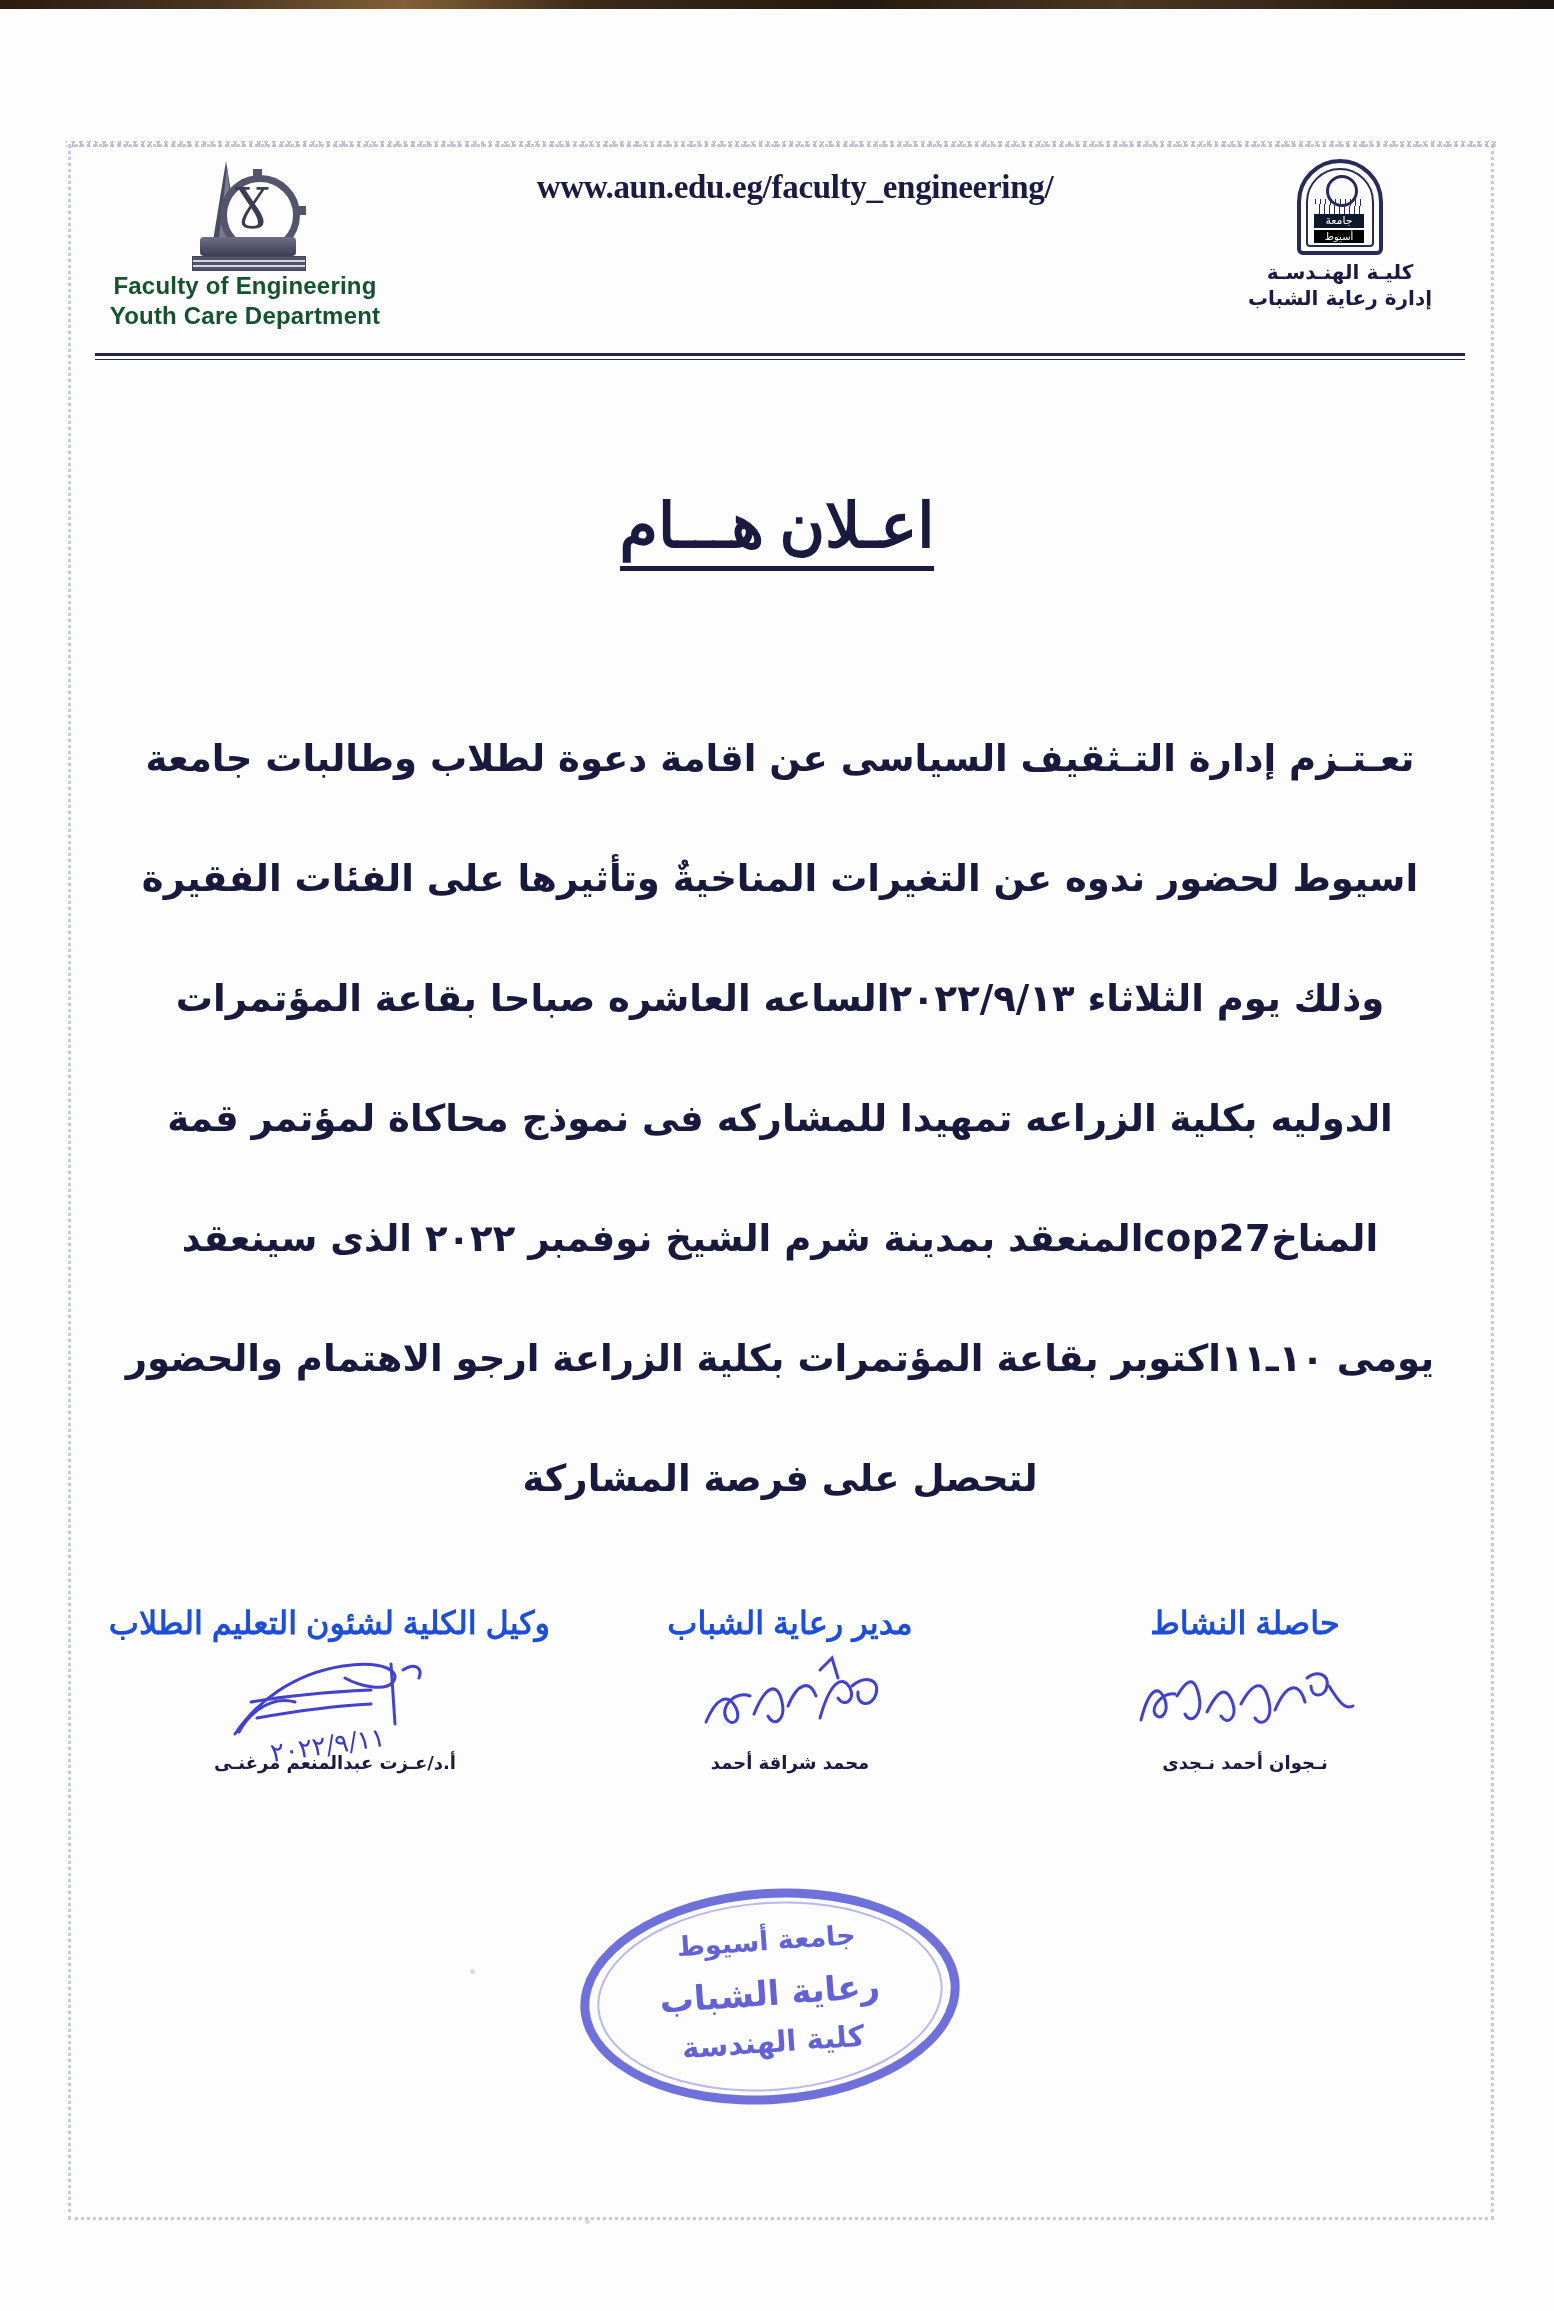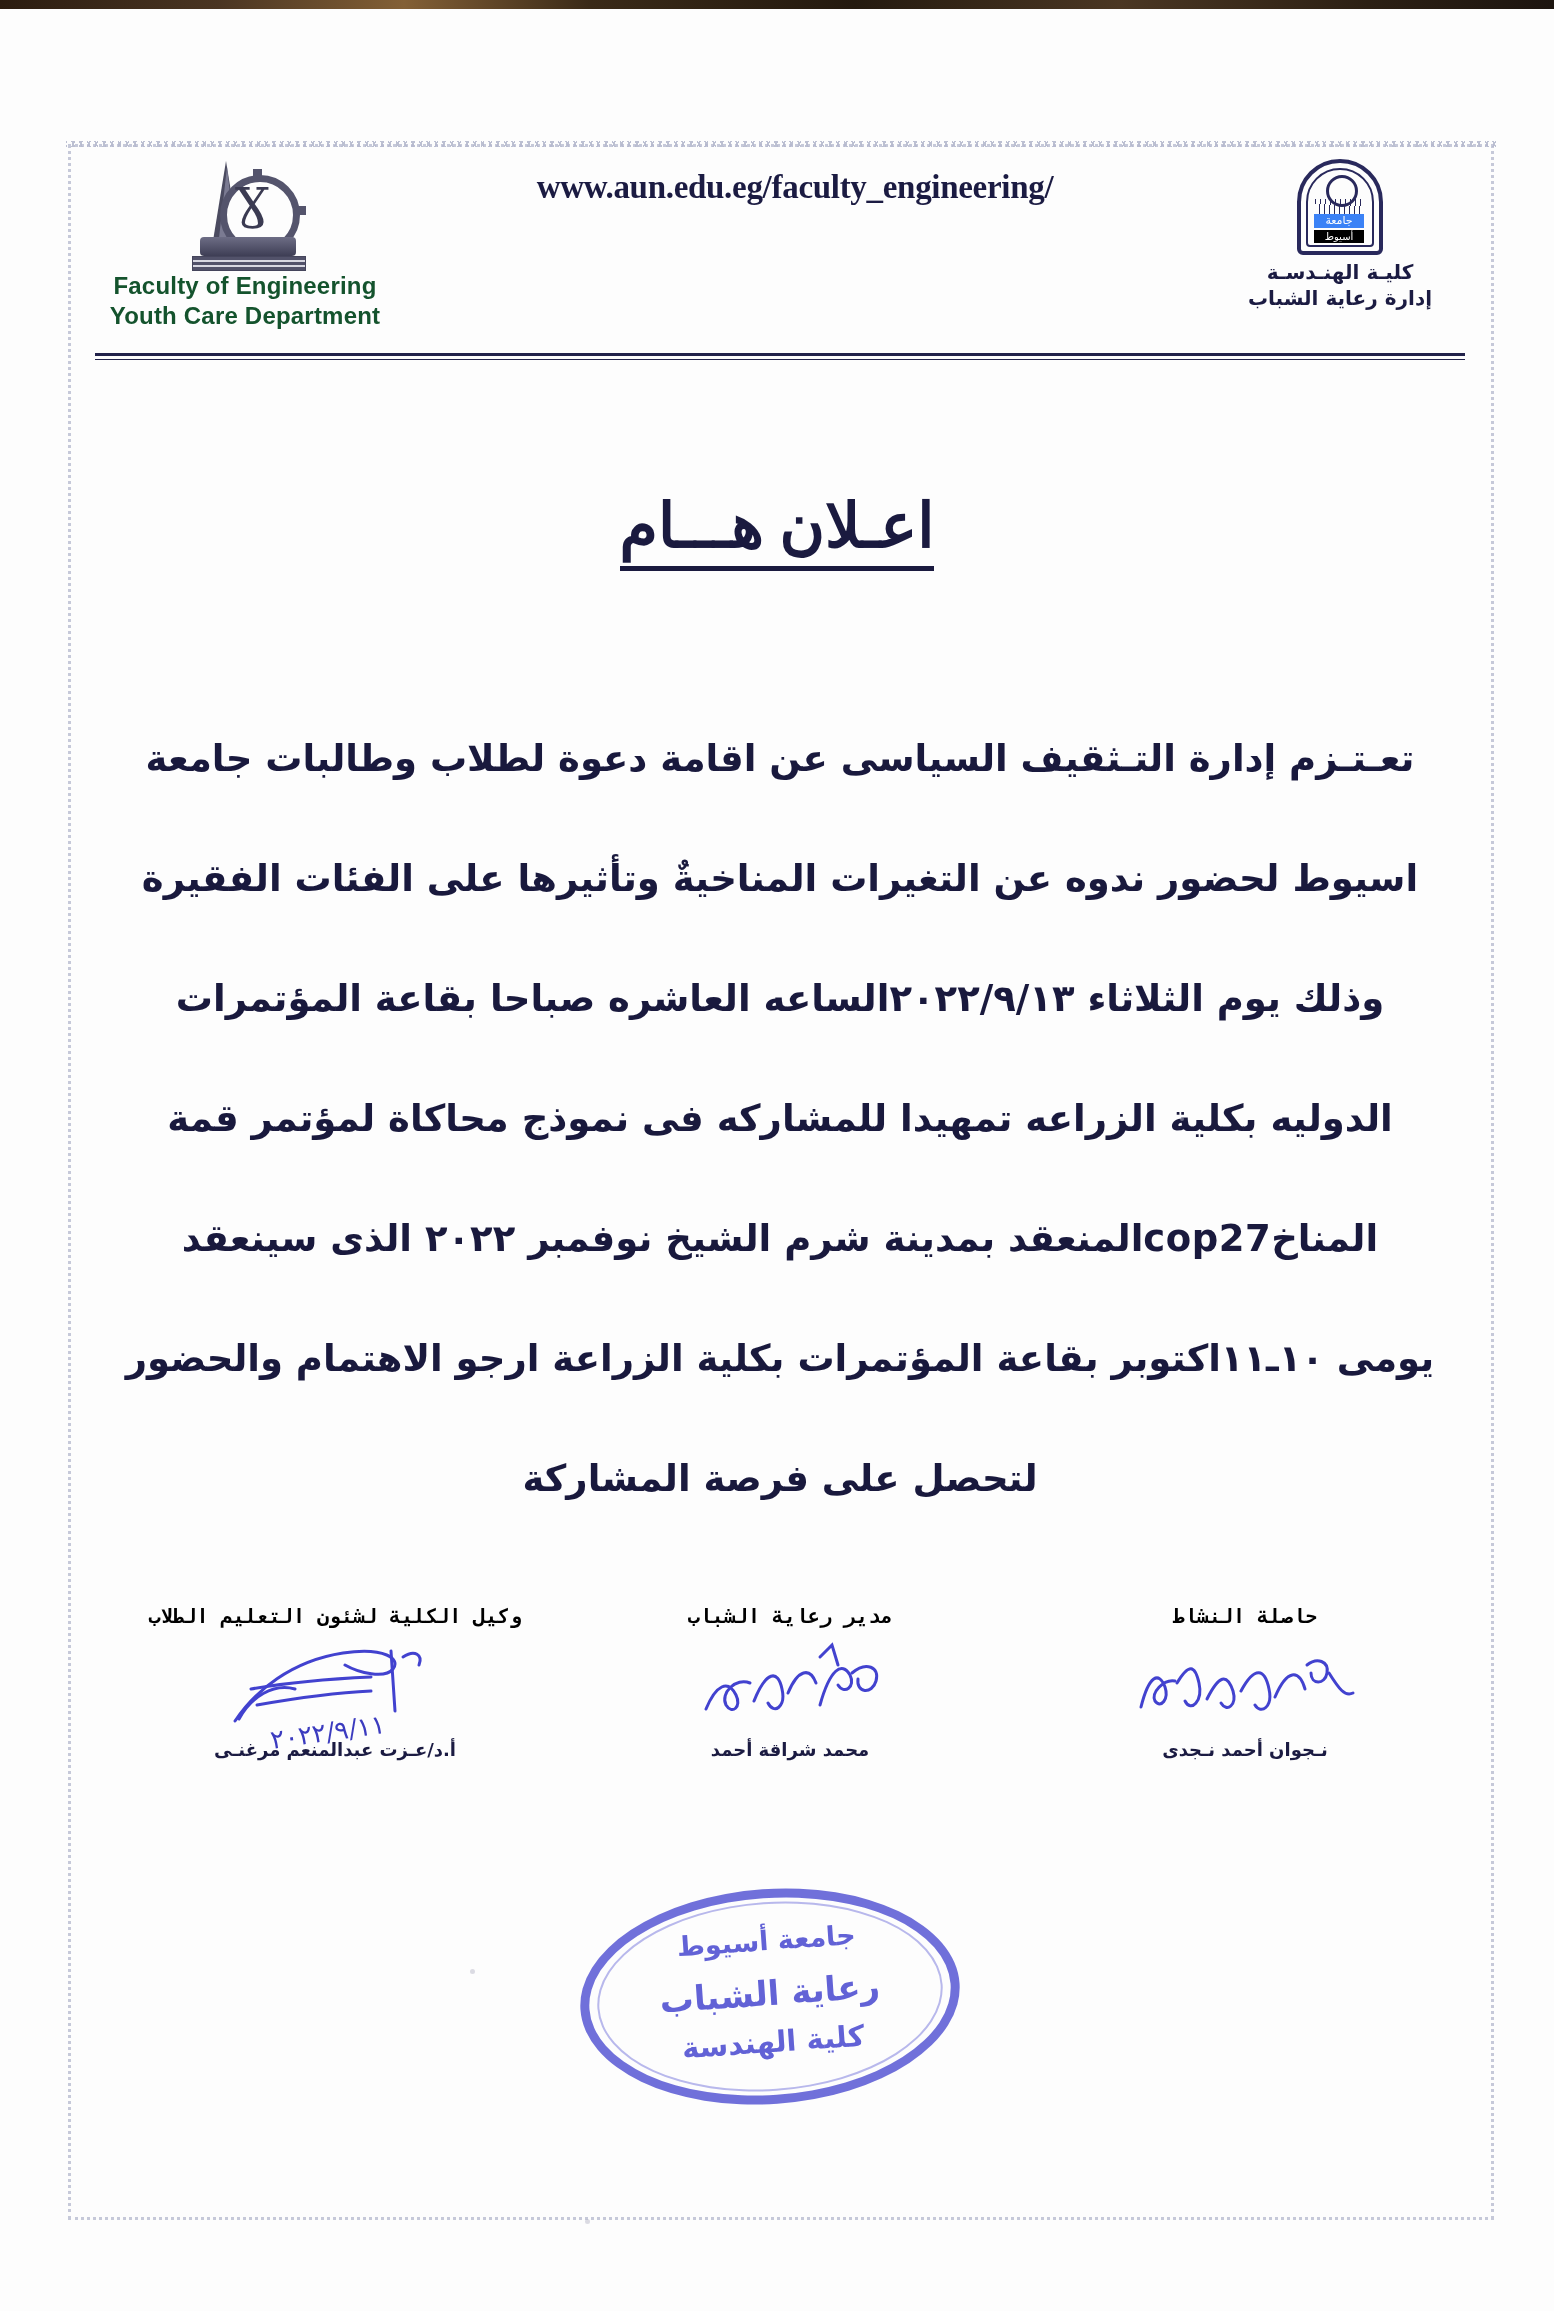--- a/index.html
+++ b/index.html
@@ -210,21 +210,21 @@
   .logo-uni .rays {
     position:absolute;
     left: 18px; top: 40px;
     width: 48px; height: 20px;
     background: repeating-linear-gradient(96deg,#29295c 0 1px,transparent 1px 5px);
   }
   .logo-uni .band {
     position:absolute;
     left: 17px; top: 55px;
     width: 50px; height: 14px;
-    background: #3b82f6;
+    background: #0f172a;
     color: #fff;
     font-size: 11px;
     line-height: 14px;
     direction: rtl;
   }
   .logo-uni .band2 {
     position:absolute;
     left: 17px; top: 71px;
     width: 50px; height: 13px;
     background: #000000;
@@ -309,24 +309,24 @@
     direction: rtl;
     display: flex;
     justify-content: space-between;
   }
   .sig-col {
     width: 430px;
     text-align: center;
     position: relative;
   }
   .sig-title {
-    font-family: Liberation Mono, monospace;
-    font-weight: 700;
-    font-size: 20px;
-    color: #000000;
+    font-family: Liberation Sans, sans-serif;
+    font-weight: 700;
+    font-size: 32px;
+    color: #1d4ed8;
     letter-spacing: 1px;
     white-space: nowrap;
   }
   .sig-mark {
     height: 110px;
     position: relative;
   }
   .sig-mark svg { position:absolute; left:50%; top:6px; transform: translateX(-50%); }
   .sig-name {
     font-family: "DejaVu Sans", sans-serif;

